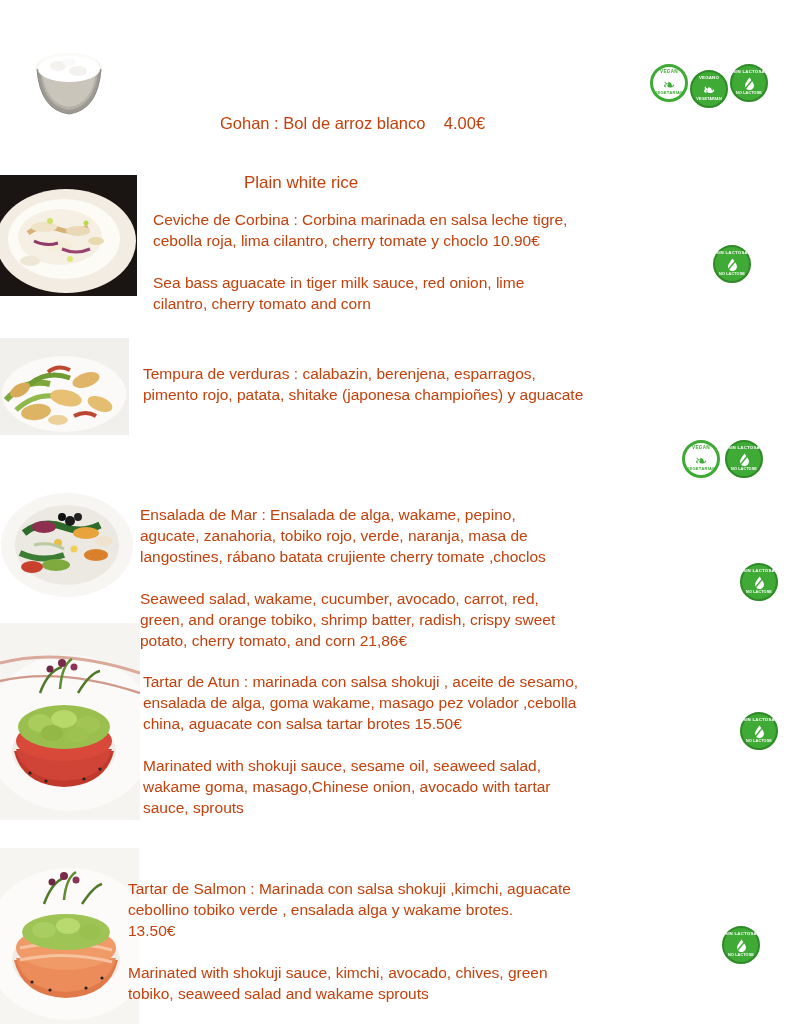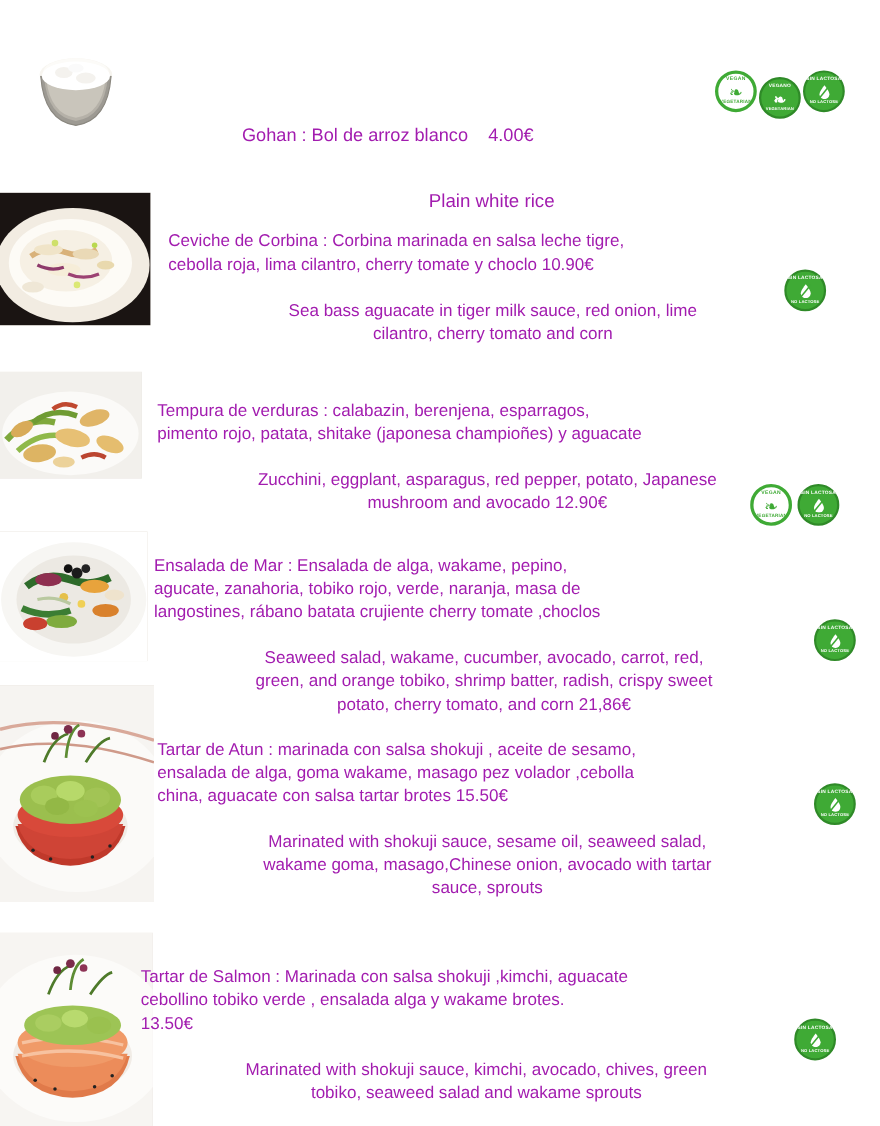--- a/index.html
+++ b/index.html
@@ -31,29 +31,28 @@
   }
   .item-photo .ph-inner {
     width: 100%;
     height: 100%;
     display: block;
   }
   .item-text {
     position: absolute;
     font-size: 15.5px;
     line-height: 21px;
-    color: #a21caf;
+    color: #c2410c;
     white-space: pre-line;
   }
   .item-text .es {
     display: block;
   }
   .item-text .en {
     display: block;
-    text-align: center;
   }
   
   .badge {
     position: absolute;
     width: 38px;
     height: 38px;
     border-radius: 50%;
     box-sizing: border-box;
     display: flex;
     flex-direction: column;
@@ -229,22 +228,20 @@
         <ellipse cx="100" cy="66" rx="13" ry="7" fill="#e5bd6e" transform="rotate(22 100 66)"></ellipse>
         <ellipse cx="20" cy="52" rx="11" ry="6" fill="#d8ab58" transform="rotate(-30 20 52)"></ellipse>
         <path d="M48 34 q10 -8 22 -2" stroke="#c0482f" stroke-width="4" fill="none"></path>
         <path d="M74 78 q12 -6 22 0" stroke="#bb4530" stroke-width="4" fill="none"></path>
         <ellipse cx="58" cy="82" rx="10" ry="5" fill="#ecd29a"></ellipse>
       </svg>
     </div>
     <div class="item-text" style="left:143px;top:12px;width:600px;">
       <span class="es">Tempura de verduras : calabazin, berenjena, esparragos,
 pimento rojo, patata, shitake (japonesa champioñes) y aguacate</span>
-      <span class="en">Zucchini, eggplant, asparagus, red pepper, potato, Japanese
-mushroom and avocado 12.90€</span>
     </div>
     <div class="badge badge-vegan" style="left:682px;top:110px;">
       <span class="b-top">VEGAN</span>
       <span class="leaf">❧</span>
       <span class="b-bot">VEGETARIAN</span>
     </div>
     <div class="badge badge-solid" style="left:725px;top:110px;">
       <span class="b-top">SIN LACTOSA</span>
       <span class="drop">
         <svg viewBox="0 0 11 13">

